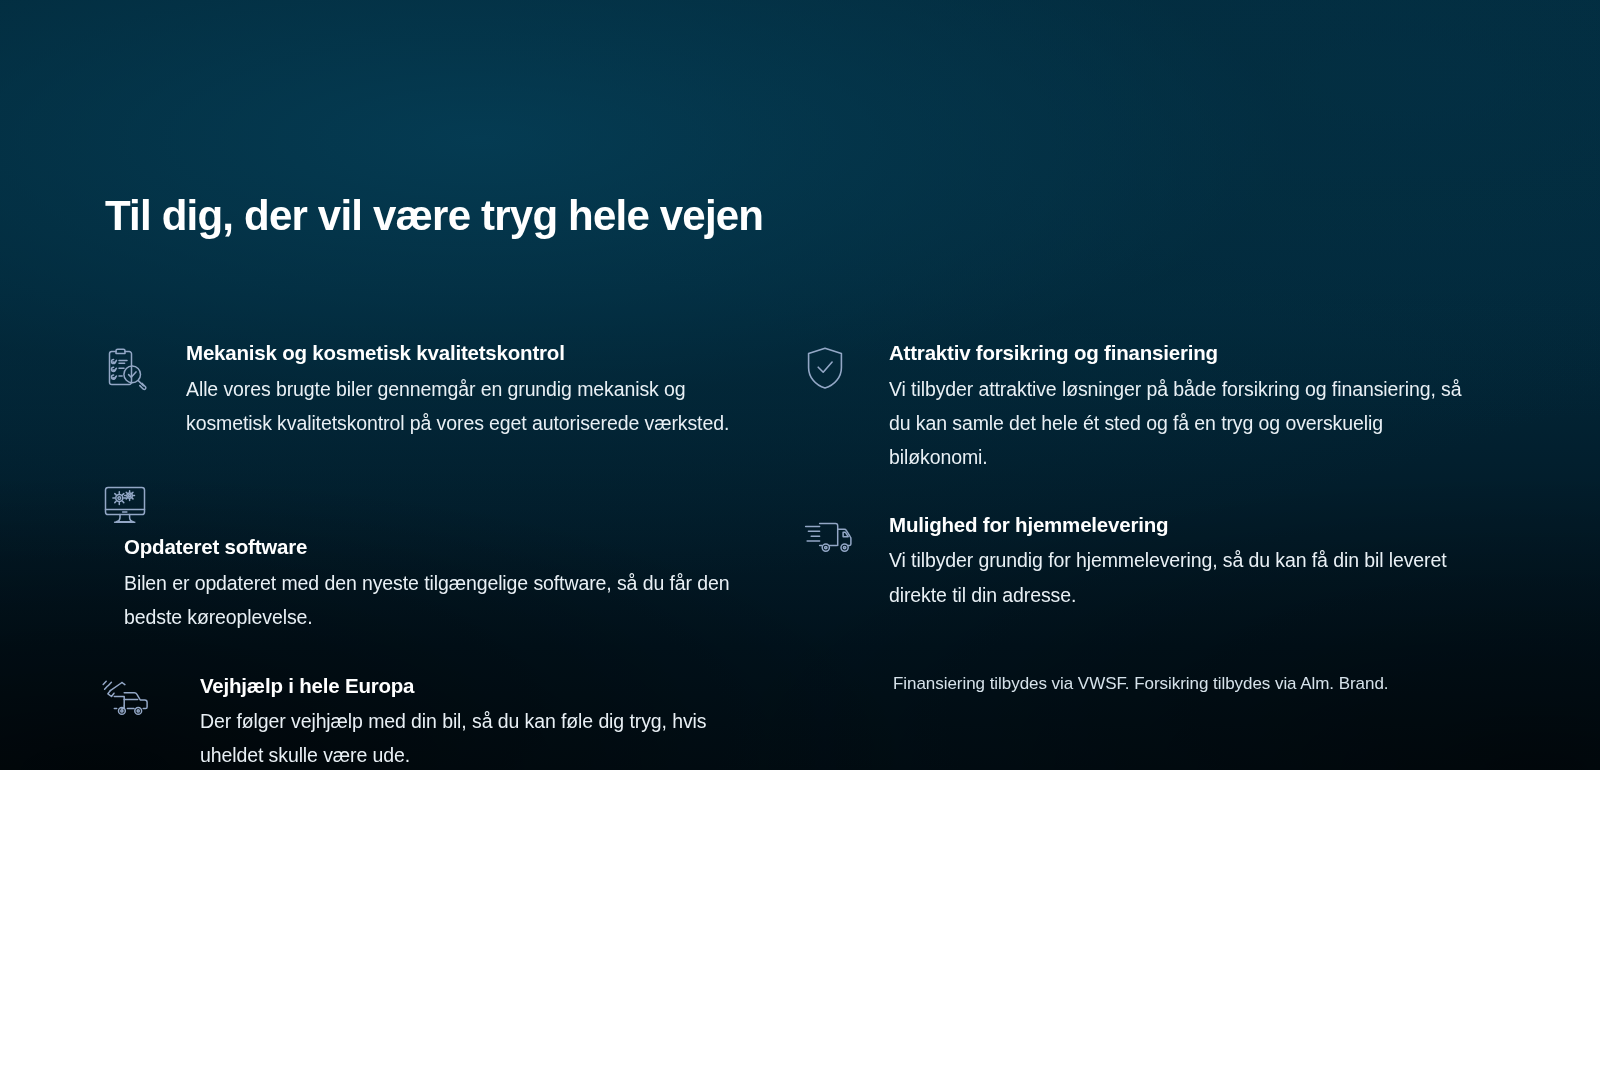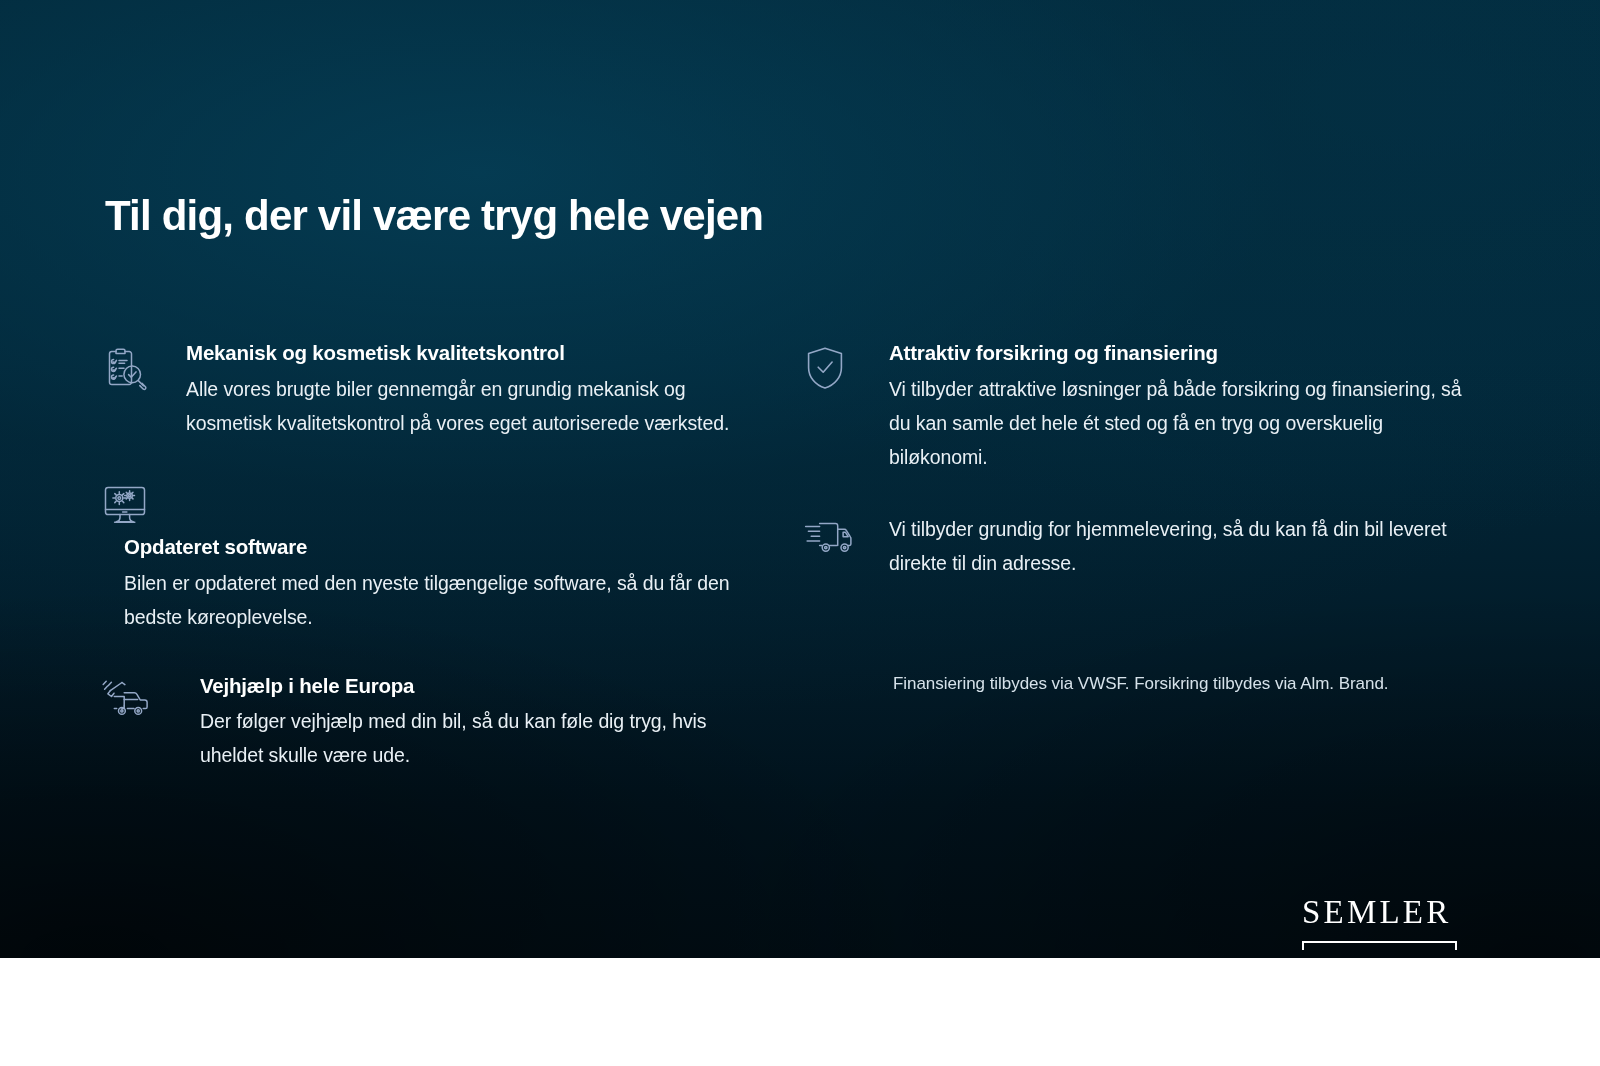--- a/index.html
+++ b/index.html
@@ -6,21 +6,21 @@
   * { margin:0; padding:0; box-sizing:border-box; }
 
   html, body {
     width:1600px; height:1066px;
     overflow:hidden;
     font-family:"Liberation Sans", sans-serif;
   }
 
   .stage{
     position:relative;
-    width:1600px; height:958px;
+    width:1600px; height:770px;
     background:
       radial-gradient(120% 80% at 30% 18%, rgba(5,62,86,0.85) 0%, rgba(3,44,62,0.35) 42%, rgba(0,0,0,0) 72%),
       radial-gradient(90% 70% at 88% 10%, rgba(4,52,74,0.55) 0%, rgba(0,0,0,0) 65%),
       linear-gradient(180deg,
         #022b3d 0%,
         #022a3c 22%,
         #02283a 38%,
         #022232 54%,
         #021a27 70%,
         #01121c 84%,
@@ -265,20 +265,21 @@
             <path d="M34.7 13.3h6.6c.8 0 1.6.4 2 1.1l4.2 6.7c.3.4.4.9.4 1.4v5.6c0 .7-.6 1.3-1.3 1.3h-1.9"></path>
             <path d="M26.5 29.4h7.2"></path>
             <path d="M40.1 16.3h2.4l2.7 4.4h-5.1v-4.4z"></path>
             <circle cx="22.8" cy="31.6" r="3.6"></circle>
             <circle cx="41.6" cy="31.6" r="3.6"></circle>
             <circle cx="22.8" cy="31.6" r="1.2"></circle>
             <circle cx="41.6" cy="31.6" r="1.2"></circle>
           </svg>
         </div>
         <div class="ftext">
+          <div class="ftitle">Mulighed for hjemmelevering</div>
           <div class="fbody">Vi tilbyder grundig for hjemmelevering, så du kan få din bil leveret direkte til din adresse.</div>
         </div>
       </div>
 
     </div>
 
     <div class="disclaimer">
       <div>Finansiering tilbydes via VWSF. Forsikring tilbydes via Alm. Brand.</div>
     </div>
 

